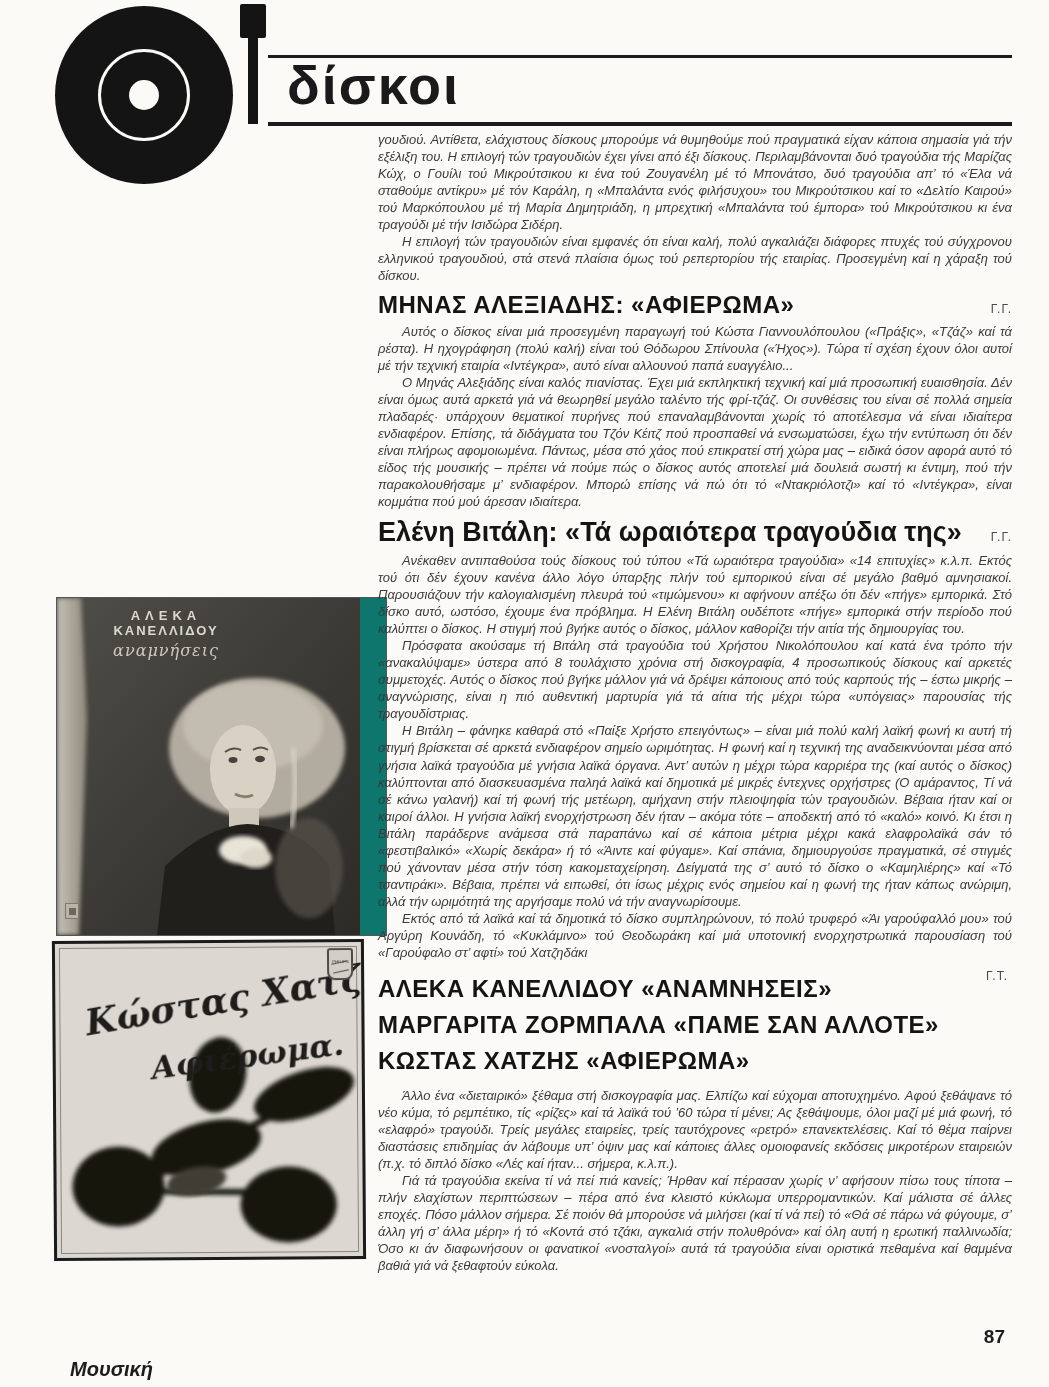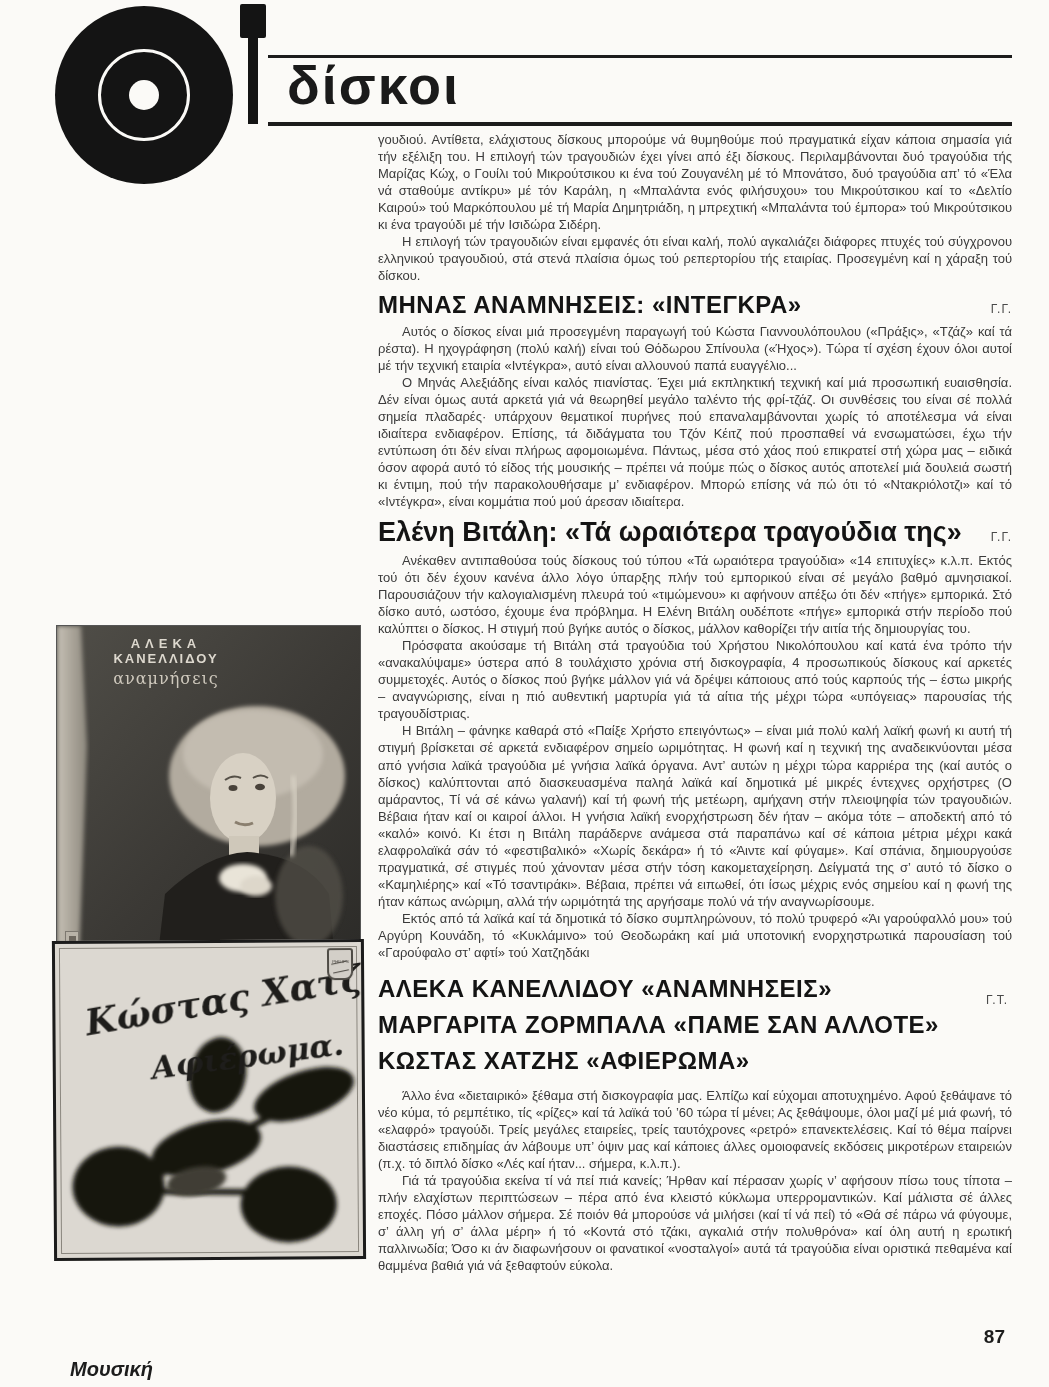--- a/index.html
+++ b/index.html
@@ -17,37 +17,37 @@
   .record-hole { position:absolute; left:50%; top:50%; width:30px; height:30px;
     transform:translate(-50%,-50%); background:#fbfaf7; border-radius:50%; }
   .tonearm-head { position:absolute; left:240px; top:4px; width:26px; height:34px; background:#141414; border-radius:2px; }
   .tonearm-rod  { position:absolute; left:248px; top:34px; width:10px; height:90px; background:#141414; }
   .rule-top    { position:absolute; left:268px; top:55px;  width:744px; height:3px; background:#1c1c1c; }
   .rule-bottom { position:absolute; left:268px; top:122px; width:744px; height:4px; background:#1c1c1c; }
   .masthead-title { position:absolute; left:287px; top:58px; font-size:54px; font-weight:700;
     letter-spacing:2px; color:#1a1a1a; line-height:1; }
   
   .article-column { position:absolute; left:378px; top:131px; width:634px; }
-  .body-text { font-size:13px; line-height:1.31; text-align:justify; color:#3a3a3a; }
+  .body-text { font-size:13px; line-height:1.31; text-align:justify; color:#3a3a3a;font-style:italic; }
   .indent { text-indent:24px; }
   .heading-row { display:flex; justify-content:space-between; align-items:baseline; margin:7px 0 4px 0; }
   .heading-caps { font-size:24px; font-weight:700; color:#141414; letter-spacing:.5px; white-space:nowrap; }
   .heading-mixed { font-size:27px; font-weight:700; color:#141414; white-space:nowrap;text-align:right; }
   .byline { font-size:12px; color:#4a4a4a; letter-spacing:1px; }
   .heading-group { position:relative; margin:10px 0 8px 0; }
   .heading-group .heading-caps { display:block; line-height:36px; }
-  .byline-top { position:absolute; right:4px; top:-2px;margin-top:24px; }
+  .byline-top { position:absolute; right:4px; top:-2px; }
   
   .album { position:absolute; overflow:hidden; }
-  .album1 { left:57px; top:626px; width:303px; height:337px; background:#0f766e; box-shadow:0 0 0 1px #555; }
+  .album1 { left:57px; top:598px; width:329px; height:337px; background:#0f766e; box-shadow:0 0 0 1px #555; }
   .album1 svg, .album2 svg { position:absolute; left:0; top:0; }
   .album1-text { position:absolute; left:34px; top:10px; width:150px; text-align:center; }
   .album1-artist1 { font-size:13px; font-weight:700; letter-spacing:5px; color:#ddd8ce; }
   .album1-artist2 { font-size:13px; font-weight:700; letter-spacing:2px; color:#ddd8ce; }
-  .album1-title { font-family:"DejaVu Serif", serif; font-size:16px;
+  .album1-title { font-family:"DejaVu Serif", serif; font-style:italic; font-size:16px;
     color:#cfc9bd; margin-top:3px; letter-spacing:1px; }
   .album2 { left:53px; top:940px; width:312px; height:320px; background:#dcd8d1;
     border:3px solid #1b1b1b; transform:rotate(-.4deg); }
   .album2-inner { position:absolute; inset:4px; border:1px solid #8a867e; }
   .handwriting1 { position:absolute; left:28px; top:32px; font-family:"DejaVu Serif", serif;
     font-style:italic; font-weight:700; font-size:36px; color:#1e1d1b; transform:rotate(-9deg); white-space:nowrap; }
   .handwriting2 { position:absolute; left:95px; top:95px; font-family:"DejaVu Serif", serif;
     font-style:italic; font-weight:700; font-size:31px; color:#1e1d1b; transform:rotate(-7deg); white-space:nowrap; }
   .philips-logo { position:absolute; right:8px; top:6px; width:26px; height:32px;
     border:2px solid #4e4b45; border-radius:3px 3px 8px 8px; background:#d3cfc8; text-align:center; }
@@ -145,21 +145,21 @@
       <span class="philips-label">PHILIPS</span>
       <span class="philips-wave"></span>
     </div>
   </figure>
 
   <main class="article-column">
     <p class="body-text">γουδιού. Αντίθετα, ελάχιστους δίσκους μπορούμε νά θυμηθούμε πού πραγματικά είχαν κάποια σημασία γιά τήν εξέλιξη του. Η επιλογή τών τραγουδιών έχει γίνει από έξι δίσκους. Περιλαμβάνονται δυό τραγούδια τής Μαρίζας Κώχ, ο Γουίλι τού Μικρούτσικου κι ένα τού Ζουγανέλη μέ τό Μπονάτσο, δυό τραγούδια απ’ τό «Έλα νά σταθούμε αντίκρυ» μέ τόν Καράλη, η «Μπαλάντα ενός φιλήσυχου» του Μικρούτσικου καί το «Δελτίο Καιρού» τού Μαρκόπουλου μέ τή Μαρία Δημητριάδη, η μπρεχτική «Μπαλάντα τού έμπορα» τού Μικρούτσικου κι ένα τραγούδι μέ τήν Ισιδώρα Σιδέρη.</p>
     <p class="body-text indent">Η επιλογή τών τραγουδιών είναι εμφανές ότι είναι καλή, πολύ αγκαλιάζει διάφορες πτυχές τού σύγχρονου ελληνικού τραγουδιού, στά στενά πλαίσια όμως τού ρεπερτορίου τής εταιρίας. Προσεγμένη καί η χάραξη τού δίσκου.</p>
 
     <div class="heading-row">
-      <h2 class="heading-caps">ΜΗΝΑΣ ΑΝΑΜΝΗΣΕΙΣ: «ΙΝΤΕΓΚΡΑ»</h2>
+      <h2 class="heading-caps">ΜΗΝΑΣ ΑΛΕΞΙΑΔΗΣ: «ΑΦΙΕΡΩΜΑ»</h2>
       <span class="byline">Γ.Γ.</span>
     </div>
     <p class="body-text indent">Αυτός ο δίσκος είναι μιά προσεγμένη παραγωγή τού Κώστα Γιαννουλόπουλου («Πράξις», «Τζάζ» καί τά ρέστα). Η ηχογράφηση (πολύ καλή) είναι τού Θόδωρου Σπίνουλα («Ήχος»). Τώρα τί σχέση έχουν όλοι αυτοί μέ τήν τεχνική εταιρία «Ιντέγκρα», αυτό είναι αλλουνού παπά ευαγγέλιο...</p>
     <p class="body-text indent">Ο Μηνάς Αλεξιάδης είναι καλός πιανίστας. Έχει μιά εκπληκτική τεχνική καί μιά προσωπική ευαισθησία. Δέν είναι όμως αυτά αρκετά γιά νά θεωρηθεί μεγάλο ταλέντο τής φρί-τζάζ. Οι συνθέσεις του είναι σέ πολλά σημεία πλαδαρές· υπάρχουν θεματικοί πυρήνες πού επαναλαμβάνονται χωρίς τό αποτέλεσμα νά είναι ιδιαίτερα ενδιαφέρον. Επίσης, τά διδάγματα του Τζόν Κέιτζ πού προσπαθεί νά ενσωματώσει, έχω τήν εντύπωση ότι δέν είναι πλήρως αφομοιωμένα. Πάντως, μέσα στό χάος πού επικρατεί στή χώρα μας – ειδικά όσον αφορά αυτό τό είδος τής μουσικής – πρέπει νά πούμε πώς ο δίσκος αυτός αποτελεί μιά δουλειά σωστή κι έντιμη, πού τήν παρακολουθήσαμε μ’ ενδιαφέρον. Μπορώ επίσης νά πώ ότι τό «Ντακριόλοτζι» καί τό «Ιντέγκρα», είναι κομμάτια πού μού άρεσαν ιδιαίτερα.</p>
 
     <div class="heading-row">
       <h2 class="heading-mixed">Ελένη Βιτάλη: «Τά ωραιότερα τραγούδια της»</h2>
       <span class="byline">Γ.Γ.</span>
     </div>
     <p class="body-text indent">Ανέκαθεν αντιπαθούσα τούς δίσκους τού τύπου «Τά ωραιότερα τραγούδια» «14 επιτυχίες» κ.λ.π. Εκτός τού ότι δέν έχουν κανένα άλλο λόγο ύπαρξης πλήν τού εμπορικού είναι σέ μεγάλο βαθμό αμνησιακοί. Παρουσιάζουν τήν καλογιαλισμένη πλευρά τού «τιμώμενου» κι αφήνουν απέξω ότι δέν «πήγε» εμπορικά. Στό δίσκο αυτό, ωστόσο, έχουμε ένα πρόβλημα. Η Ελένη Βιτάλη ουδέποτε «πήγε» εμπορικά στήν περίοδο πού καλύπτει ο δίσκος. Η στιγμή πού βγήκε αυτός ο δίσκος, μάλλον καθορίζει τήν αιτία τής δημιουργίας του.</p>

